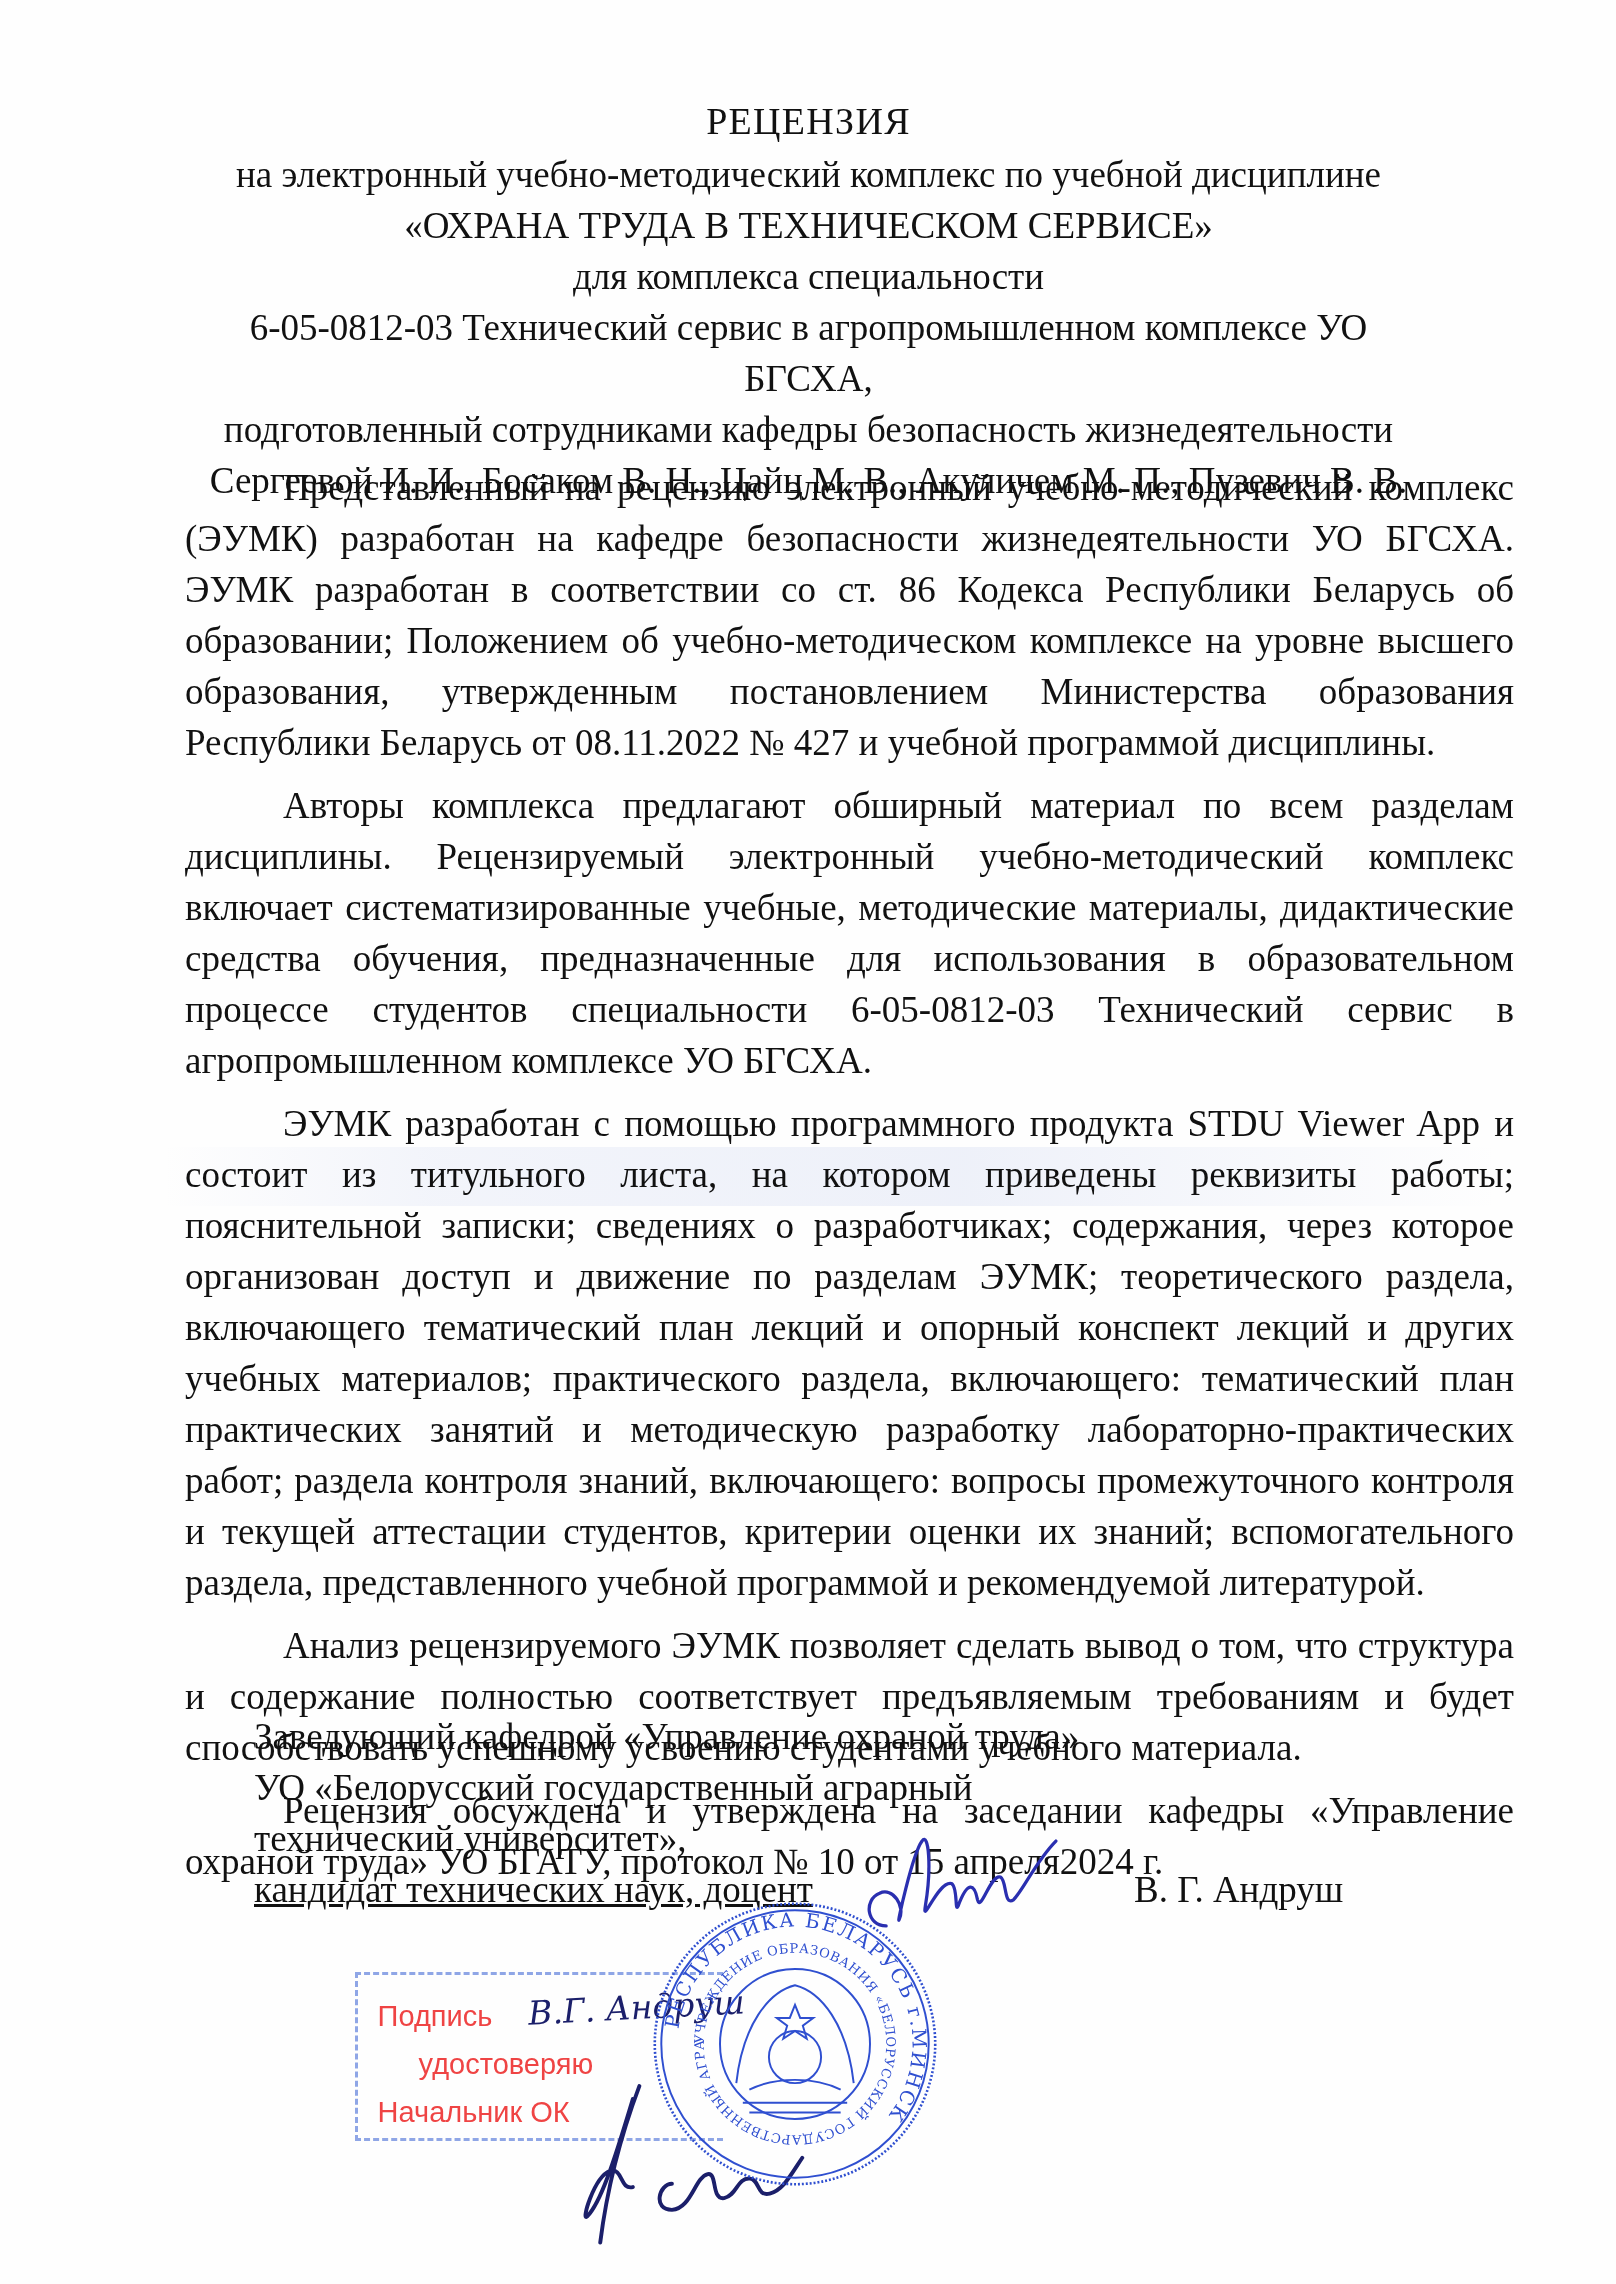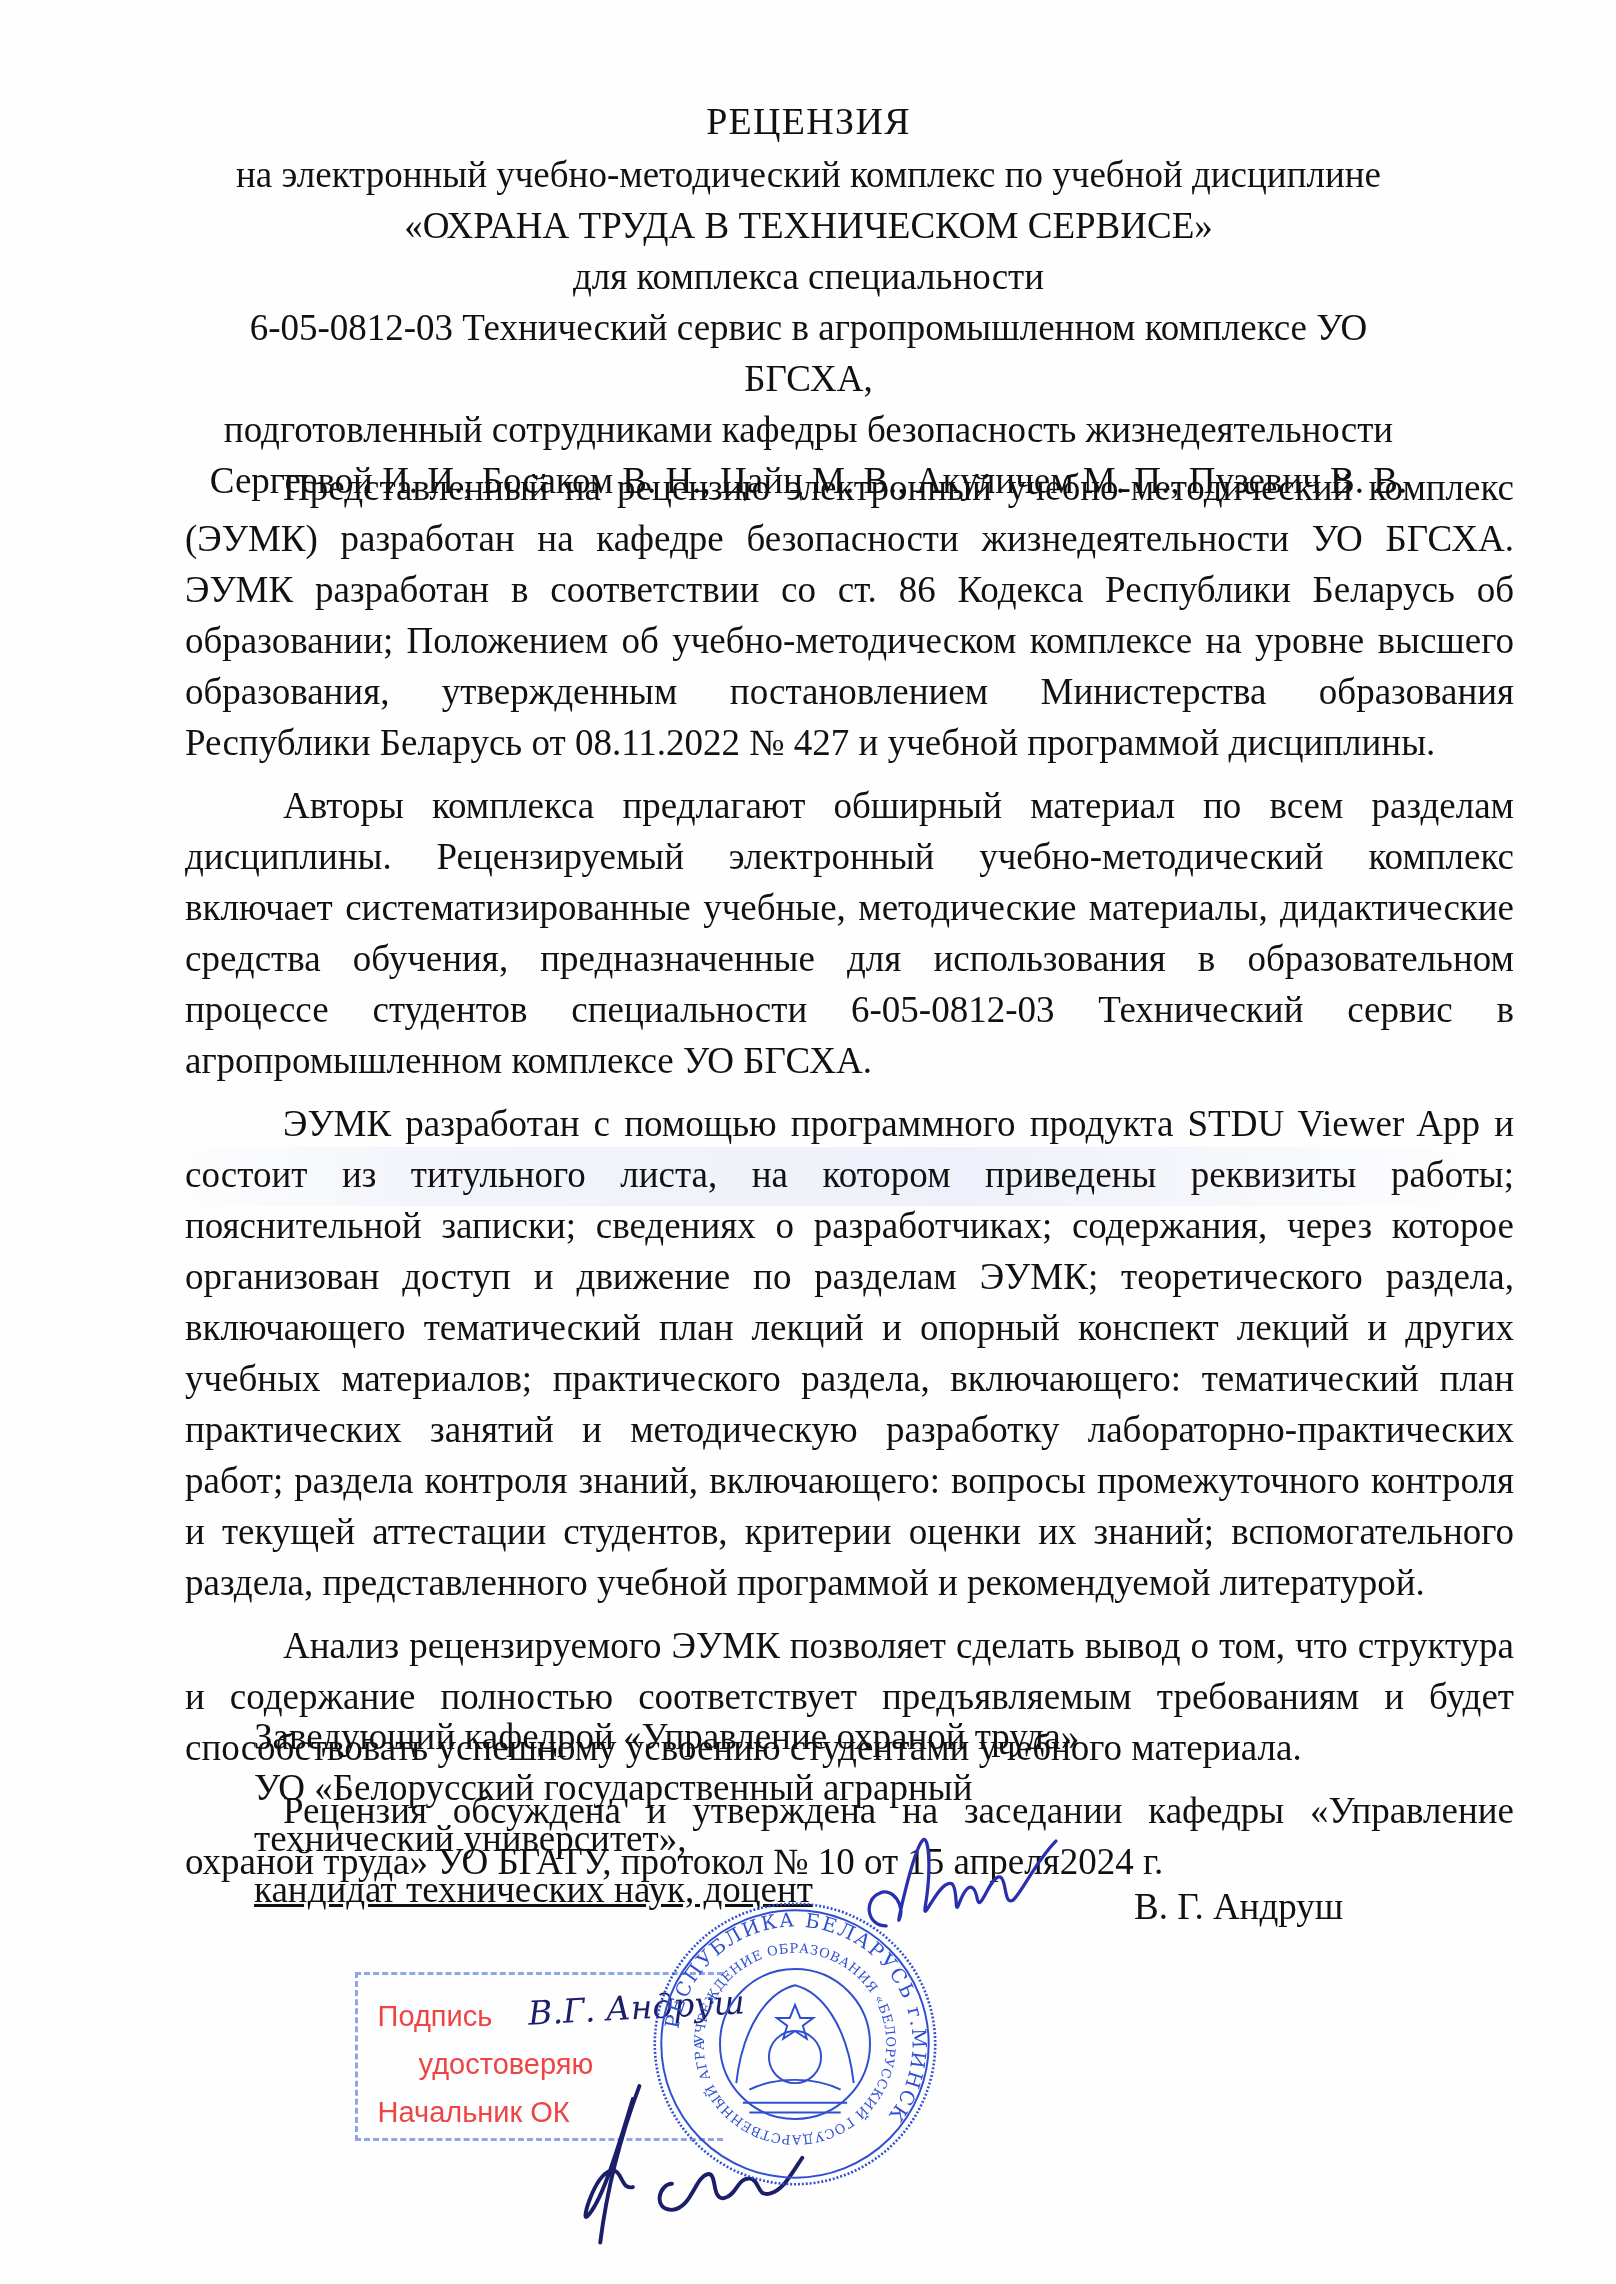--- a/index.html
+++ b/index.html
@@ -10,21 +10,21 @@
   .header { position: absolute; top: 98px; left: 196px; width: 1225px; text-align: center; }
   .header .title { font-weight: normal; font-size: 38px; letter-spacing: 1.3px; line-height: 47px; margin-bottom: 3.9px; }
   .header .line { font-size: 37px; line-height: 51px; }
 
   .body { position: absolute; top: 450px; left: 173px; width: 1353px; }
   .para { font-size: 37px; line-height: 51px; text-align: justify; text-indent: 98px; margin: 12px; }
 
   .signature { position: absolute; top: 1711px; left: 254px; width: 1173px; font-size: 37px; line-height: 51px; }
   .sig-line { white-space: nowrap; }
   .sig-last { position: relative; text-decoration: underline; }
-  .sig-name { position: absolute; left: 880px; top: 17px; }
+  .sig-name { position: absolute; left: 880px; top: 0; }
   .sig-scribble { position: absolute; left: 606px; top: -36px; width: 209px; height: 111px; }
 
   .ok-box { position: absolute; left: 355px; top: 1972px; width: 365px; height: 163px;
             border: 3.3px dashed #8fa6e6; border-right: none; color: #ef4444;
             font-family: "Liberation Sans", "DejaVu Sans", sans-serif; font-size: 29px; }
   .ok-row { position: absolute; left: 19.6px; white-space: nowrap; }
   .ok-handwriting { position: absolute; left: 528px; top: 1988px; font-family: "DejaVu Serif", serif;
                     font-style: italic; font-size: 33px; color: #1b1f6a; transform: rotate(-3deg); }
   .ok-scribble { position: absolute; left: 561px; top: 2060px; width: 274px; height: 189px; }
 

